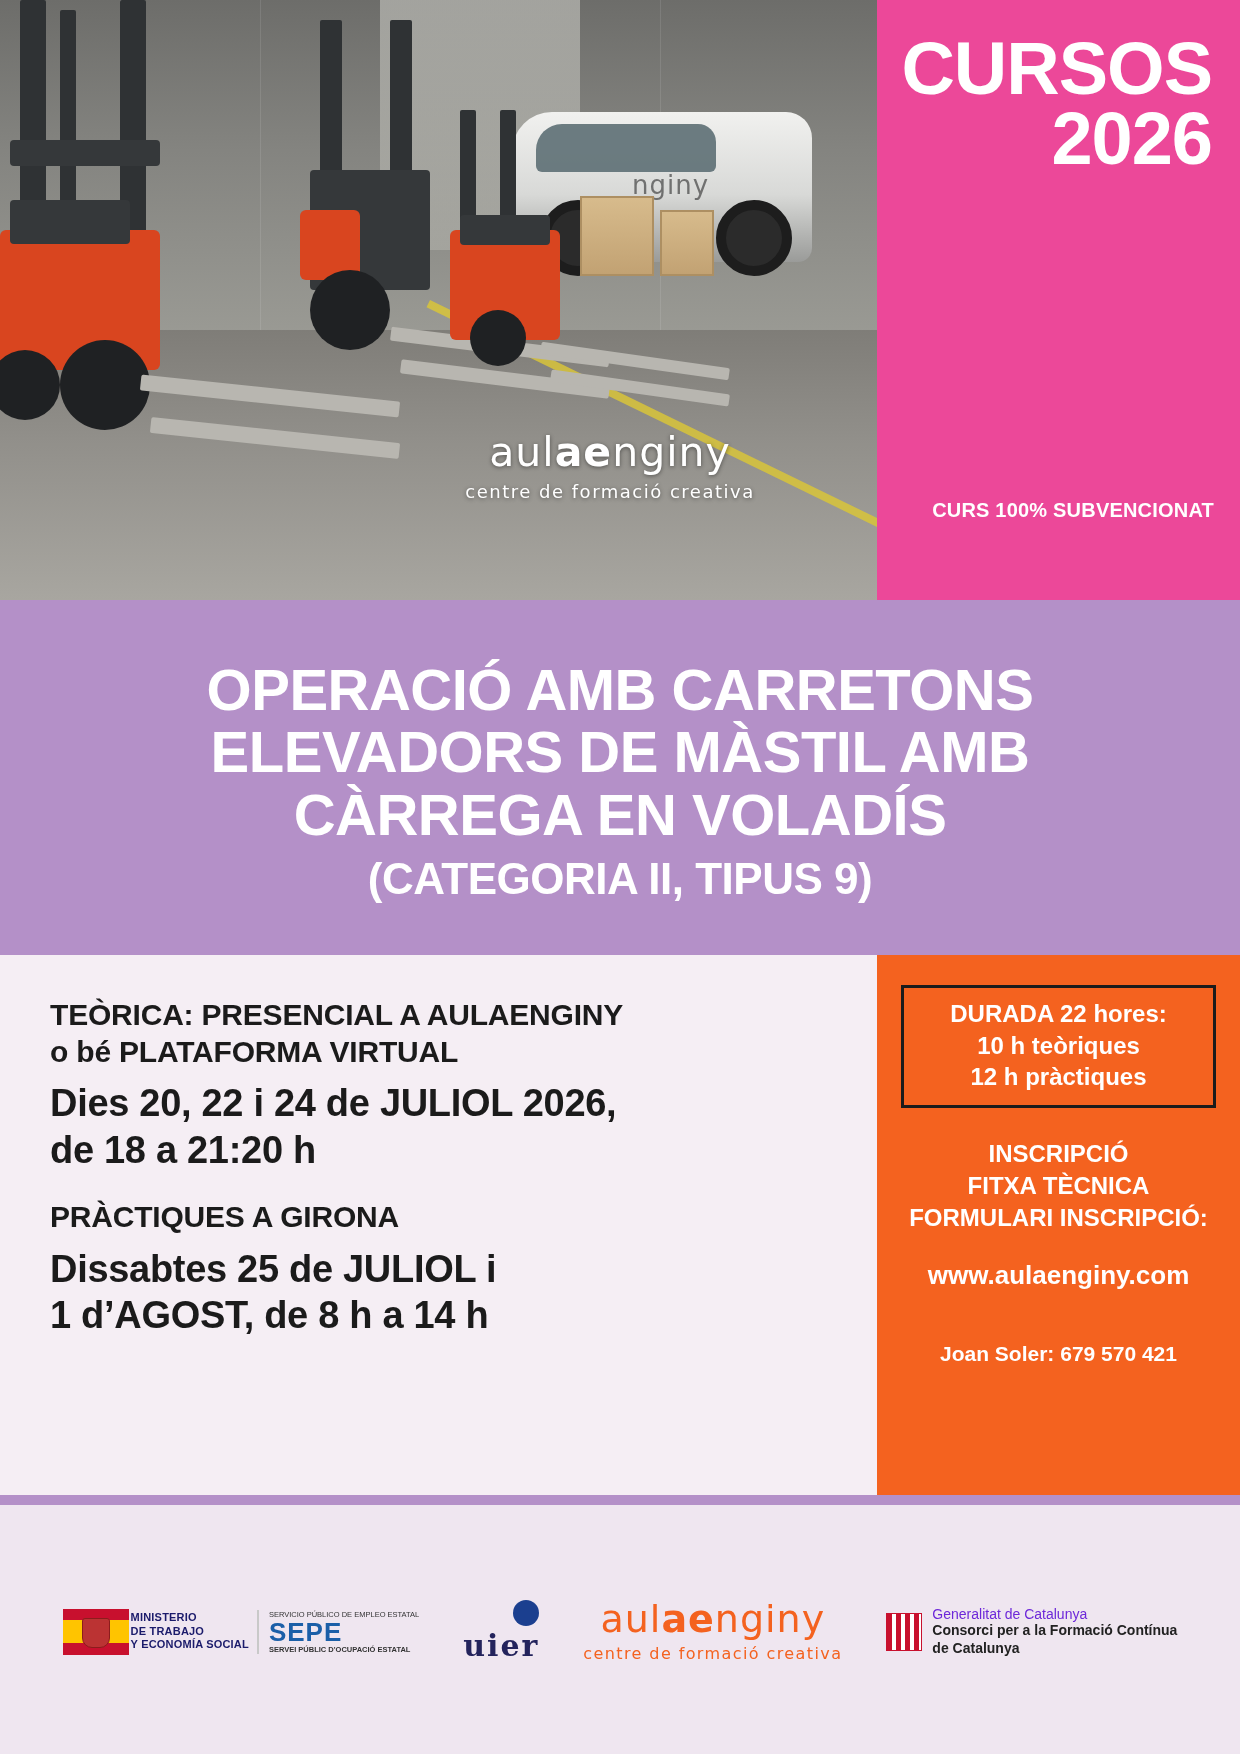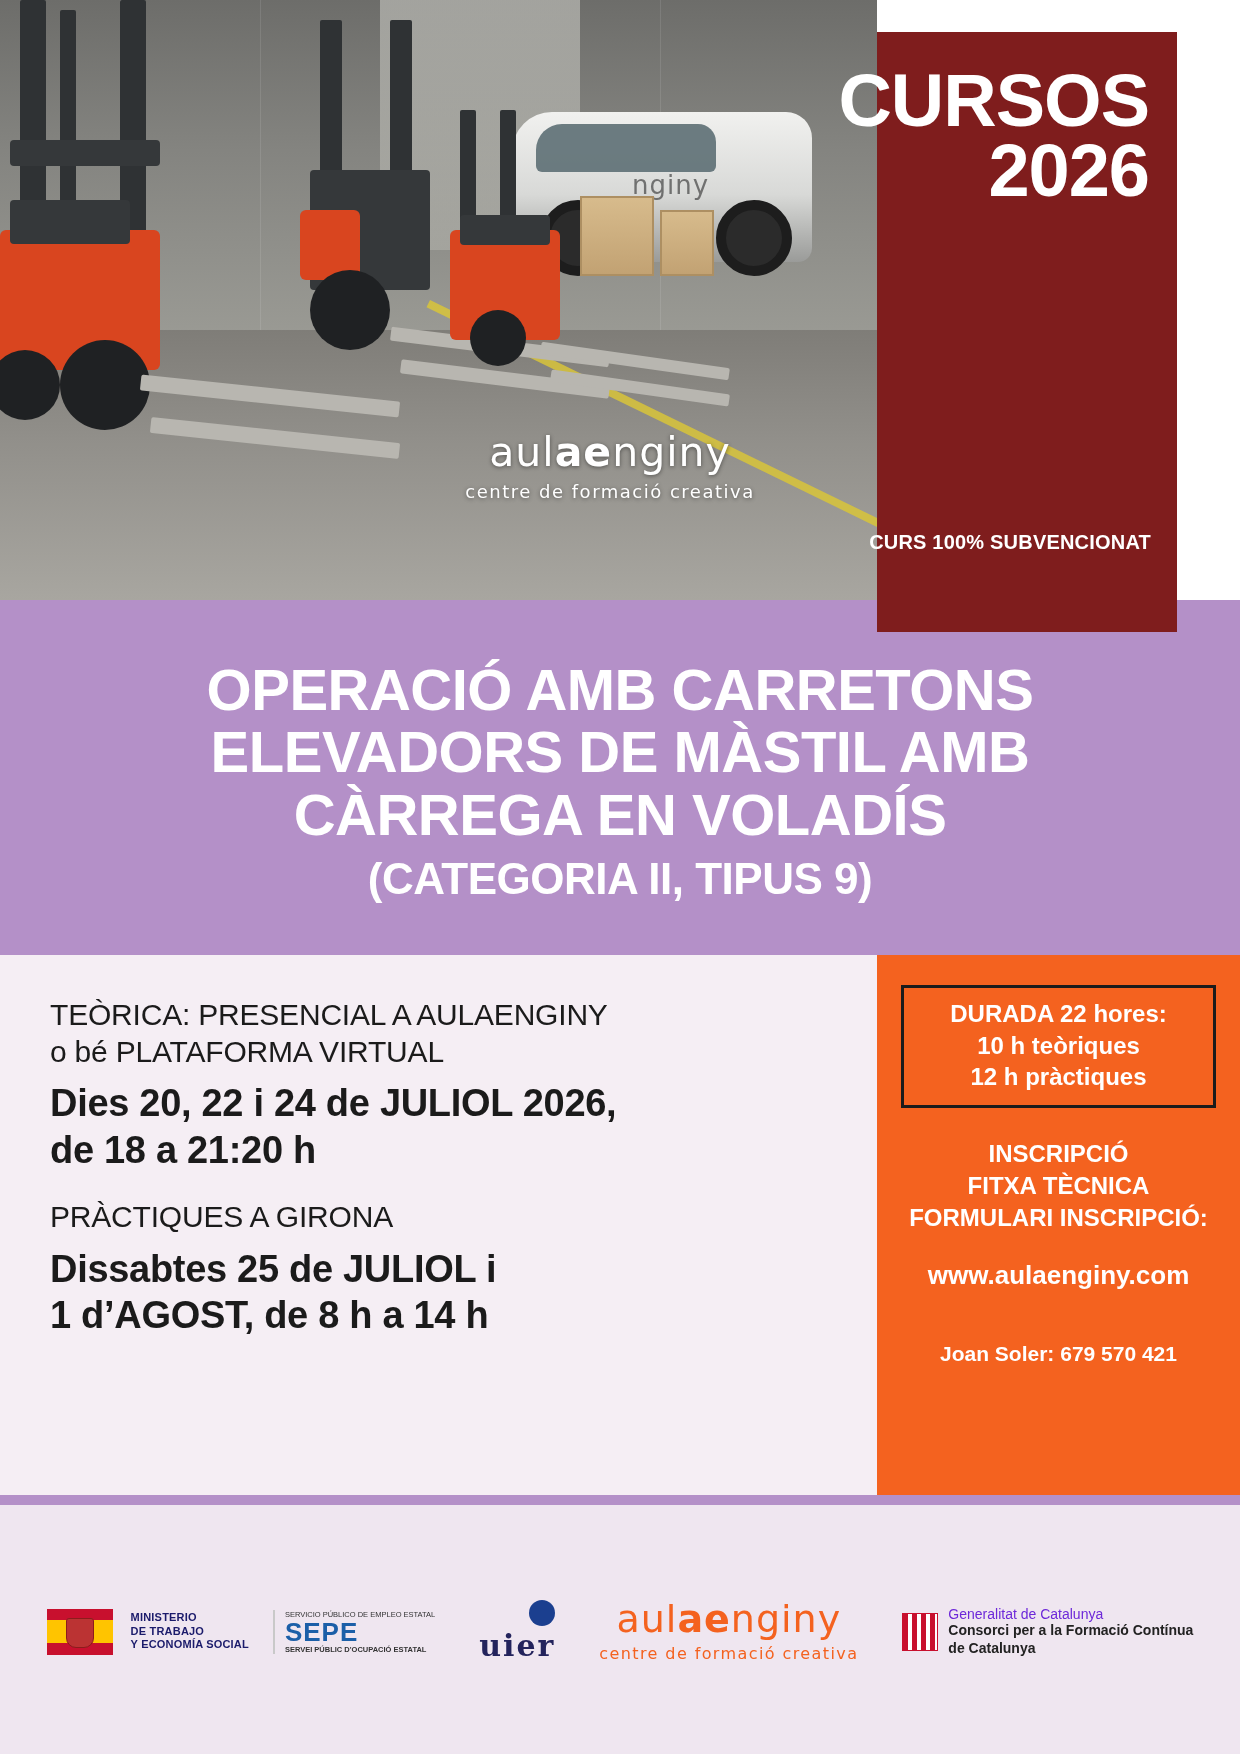--- a/index.html
+++ b/index.html
@@ -154,25 +154,24 @@
   }
   .photo-logo .word .bold { font-weight: 700; }
   .photo-logo .sub {
     margin-top: 8px;
     font-size: 18px;
     letter-spacing: 1.5px;
     font-family: "DejaVu Sans", sans-serif;
   }
 
   .top-right {
-    width: 300px;
+    width: 363px;
     height: 600px;
-    background: #7f1d1d;
+    background: #ec4899;
     position: relative;
-    margin-top: 32px;
   }
   .cursos {
     position: absolute;
     right: 28px;
     top: 34px;
     text-align: right;
     color: #ffffff;
     font-weight: 800;
     font-size: 74px;
     line-height: .94;
@@ -224,21 +223,21 @@
     background: #f5eef4;
   }
   .details-left {
     width: 877px;
     box-sizing: border-box;
     padding: 42px 40px 0 50px;
     color: #1b1b1b;
   }
   .details-left .sm {
     font-size: 30px;
-    font-weight: 400;
+    font-weight: 700;
     line-height: 1.22;
     letter-spacing: -0.2px;
   }
   .details-left .lg {
     font-size: 38px;
     font-weight: 700;
     line-height: 1.22;
     letter-spacing: -0.3px;
   }
   .gap-a { height: 10px; }
@@ -303,21 +302,21 @@
   .logos {
     width: 1240px;
     display: flex;
     align-items: center;
     justify-content: center;
     gap: 44px;
     padding-top: 14px;
   }
 
   
-  .min-logo { display: flex; align-items: center; gap: 18px; }
+  .min-logo { display: flex; align-items: center; gap: 2px; }
   .flagbox {
     width: 66px; height: 46px;
     background: linear-gradient(180deg,#c8102e 0 25%, #ffc400 25% 75%, #c8102e 75% 100%);
     position: relative;
   }
   .flagbox .shield {
     position: absolute;
     left: 19px; top: 9px;
     width: 26px; height: 28px;
     background: #b33;

